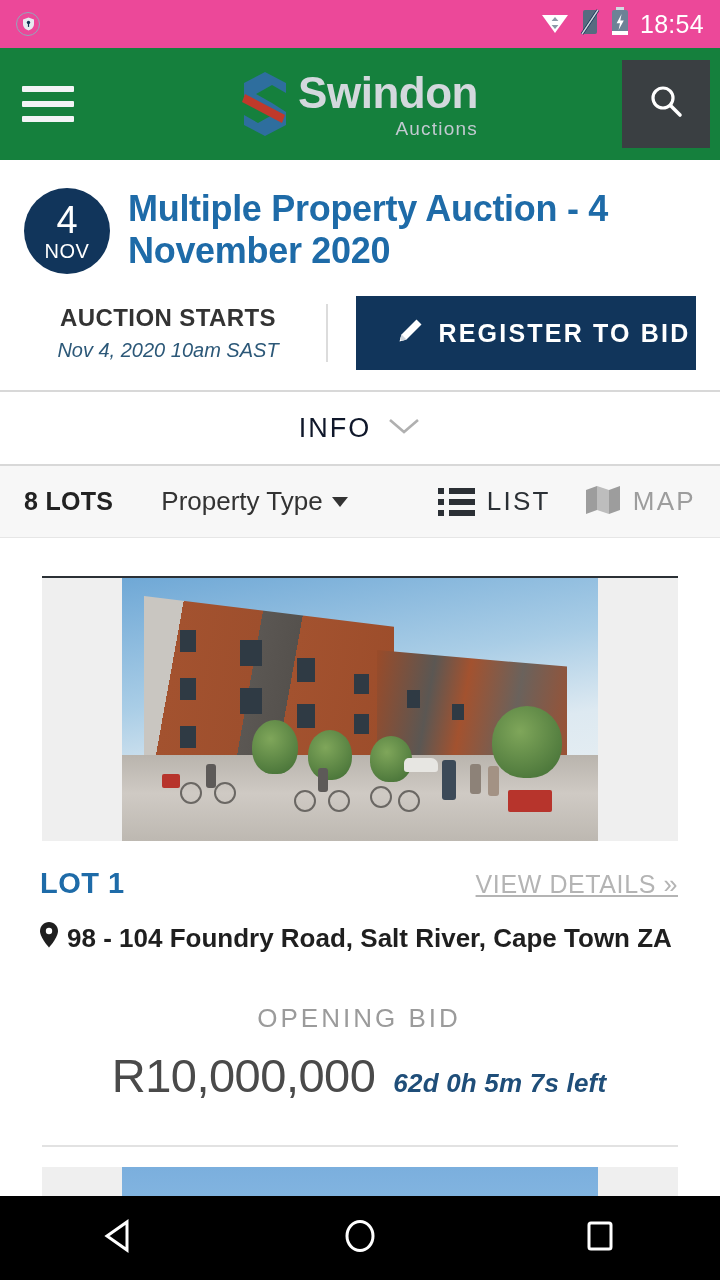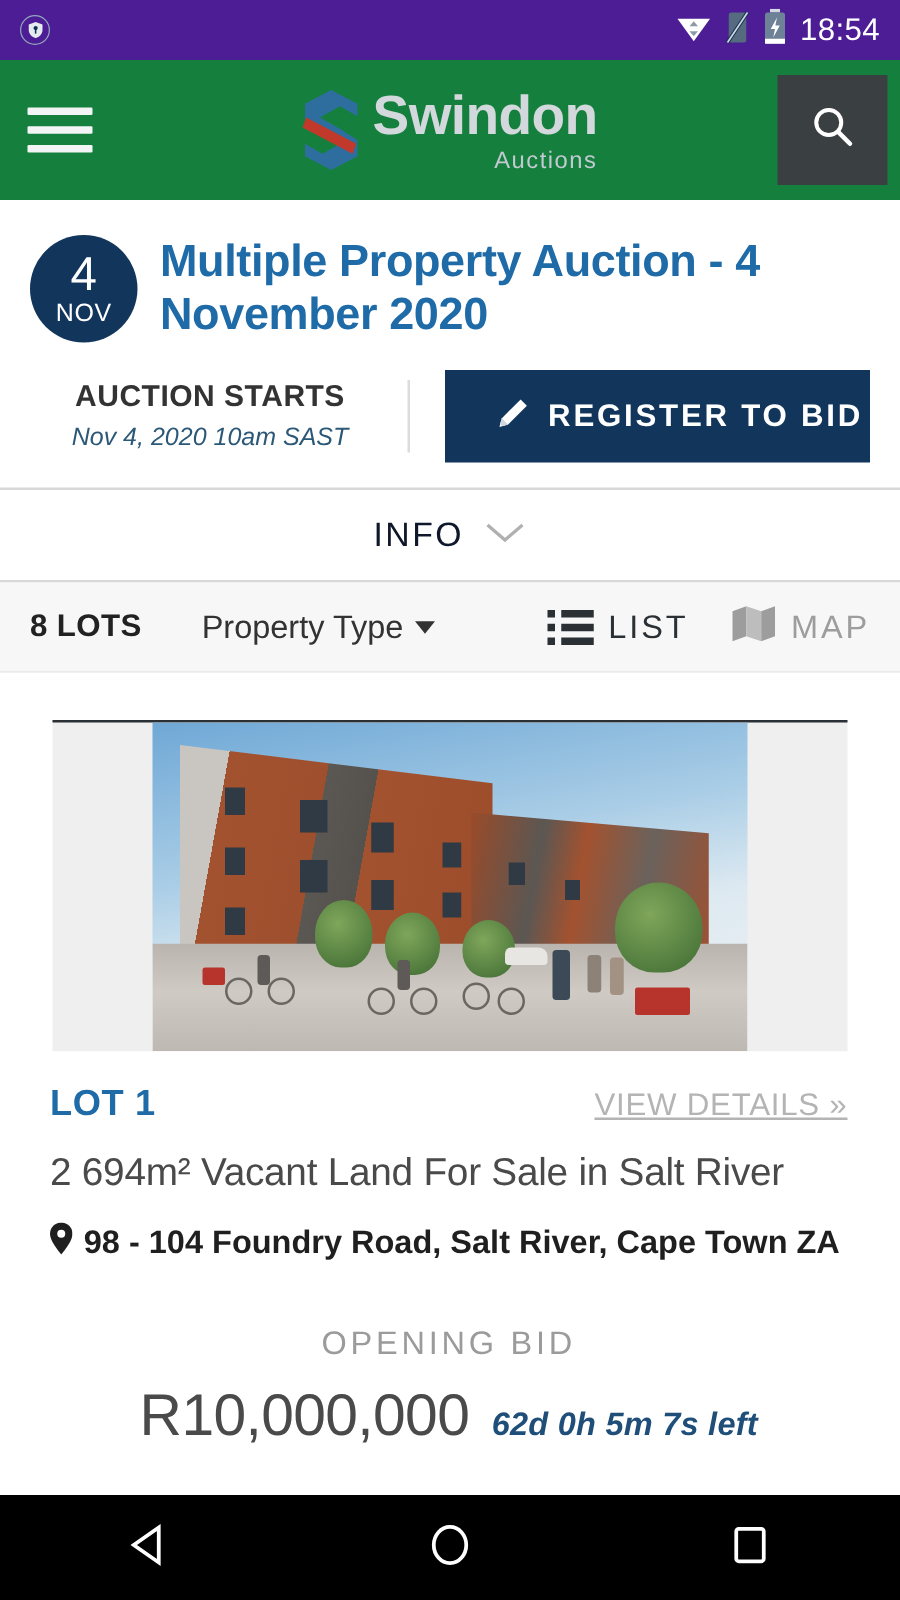--- a/index.html
+++ b/index.html
@@ -6,21 +6,21 @@
   html, body {
     width:720px; height:1280px;
     font-family:"Liberation Sans", sans-serif;
     background:#ffffff;
     overflow:hidden;
   }
   .phone { position:relative; width:720px; height:1280px; background:#fff; }
 
   
   .statusbar {
-    height:48px; background:#4c1d95;
+    height:48px; background:#ec4899;
     display:flex; align-items:center;
     padding:0 16px; color:#fff;
   }
   .sb-left { display:flex; align-items:center; gap:8px; flex:1; }
   .sb-right { display:flex; align-items:center; gap:10px; }
   .vpn-badge {
     width:24px; height:24px; border-radius:50%;
     border:1.5px solid #93a7bb;
     display:flex; align-items:center; justify-content:center;
   }
@@ -390,21 +390,20 @@
         <div class="redcart" style="left:386px;top:212px;width:44px;height:22px;"></div>
         <div class="redcart" style="left:40px;top:196px;width:18px;height:14px;"></div>
       </div>
     </div>
 
     <div class="lot-info">
       <div class="lot-line1">
         <span class="lot-no">LOT 1</span>
         <span class="view-details">VIEW DETAILS »</span>
       </div>
-      <div class="lot-title">2 694m² Vacant Land For Sale in Salt River</div>
       <div class="lot-addr">
         <span>
           <svg width="18" height="26" viewBox="0 0 18 26">
             <path d="M9 0 C4 0 0 4 0 9 C0 15.5 9 25.5 9 25.5 C9 25.5 18 15.5 18 9 C18 4 14 0 9 0 Z" fill="#1f1f1f"></path>
             <circle cx="9" cy="9" r="3.2" fill="#ffffff"></circle>
           </svg>
         </span>
         <span>98 - 104 Foundry Road, Salt River, Cape Town ZA</span>
       </div>
       <div class="bid-block">

